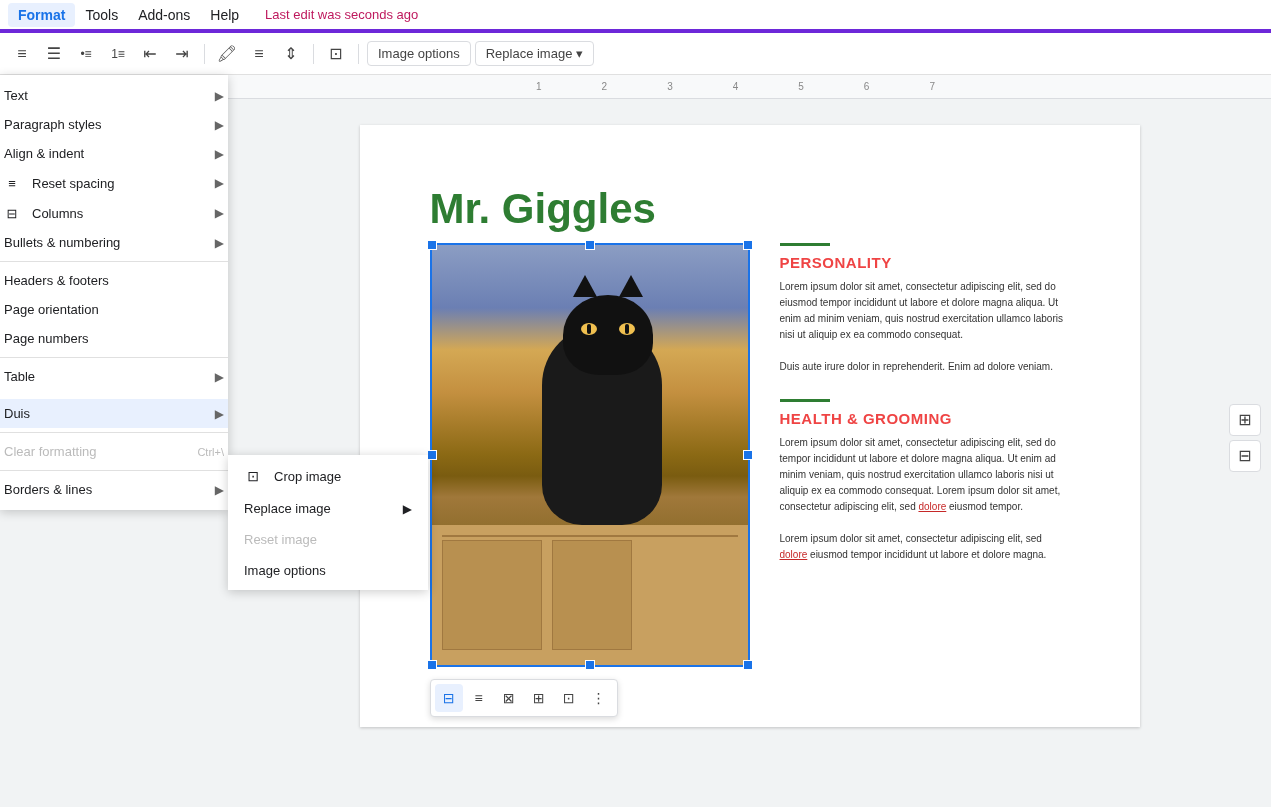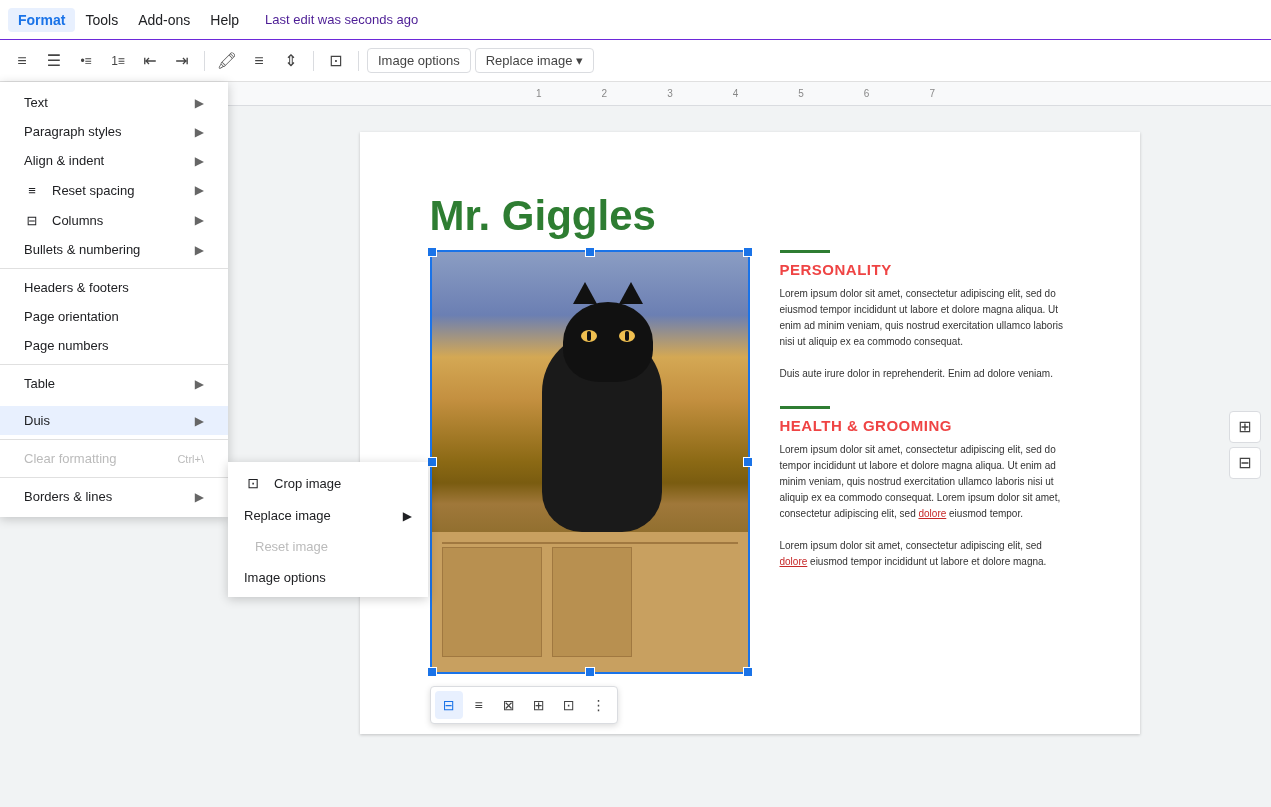--- a/index.html
+++ b/index.html
@@ -3,37 +3,37 @@
   <meta charset="utf-8">
   <style>
     * { box-sizing: border-box; margin: 0; padding: 0; }
     body { font-family: Arial, sans-serif; font-size: 13px; background: #f1f3f4; overflow: hidden; width: 1271px; height: 807px; }
 
     
     .menu-bar {
       display: flex;
       align-items: center;
       background: #fff;
-      height: 40px;
+      height: 33px;
       padding: 0 8px;
-      border-bottom: 1px solid #6d28d9;
+      border-bottom: 4px solid #6d28d9;
       position: relative;
       z-index: 100;
     }
     .menu-bar-item {
       padding: 4px 10px;
       cursor: pointer;
       border-radius: 4px;
       font-size: 14px;
       color: #202124;
     }
     .menu-bar-item.active { background: #e8f0fe; color: #1a73e8; font-weight: bold; }
     .last-edit {
       margin-left: 16px;
-      color: #4c1d95;
+      color: #be185d;
       font-size: 13px;
       text-align: center;
     }
 
     
     .toolbar {
       display: flex;
       align-items: center;
       background: #fff;
       height: 42px;
@@ -72,21 +72,21 @@
       background: #fff;
       box-shadow: 0 2px 10px rgba(0,0,0,0.2);
       position: absolute;
       top: 0; left: 0;
       z-index: 200;
       padding: 6px 0;
     }
     .menu-item {
       display: flex;
       align-items: center;
-      padding: 7px 24px;
+      padding: 7px 4px;
       cursor: pointer;
       color: #202124;
       font-size: 13px;
       position: relative;
     }
     .menu-item.active { background: #e8f0fe; }
     .menu-item.disabled { color: #bbb; cursor: default; }
     .menu-item .arrow {
       margin-left: auto;
       font-size: 12px;
@@ -117,21 +117,21 @@
     }
     .submenu-item {
       display: flex;
       align-items: center;
       padding: 8px 16px;
       cursor: pointer;
       font-size: 13px;
       color: #202124;
       position: relative;
     }
-    .submenu-item.disabled { color: #bbb; cursor: default; margin-left: 11px; }
+    .submenu-item.disabled { color: #bbb; cursor: default; }
     .submenu-item .icon {
       margin-right: 12px;
       width: 18px; height: 18px;
       display: flex; align-items: center; justify-content: center;
     }
     .submenu-item .arrow {
       margin-left: auto;
       font-size: 12px;
     }
 

